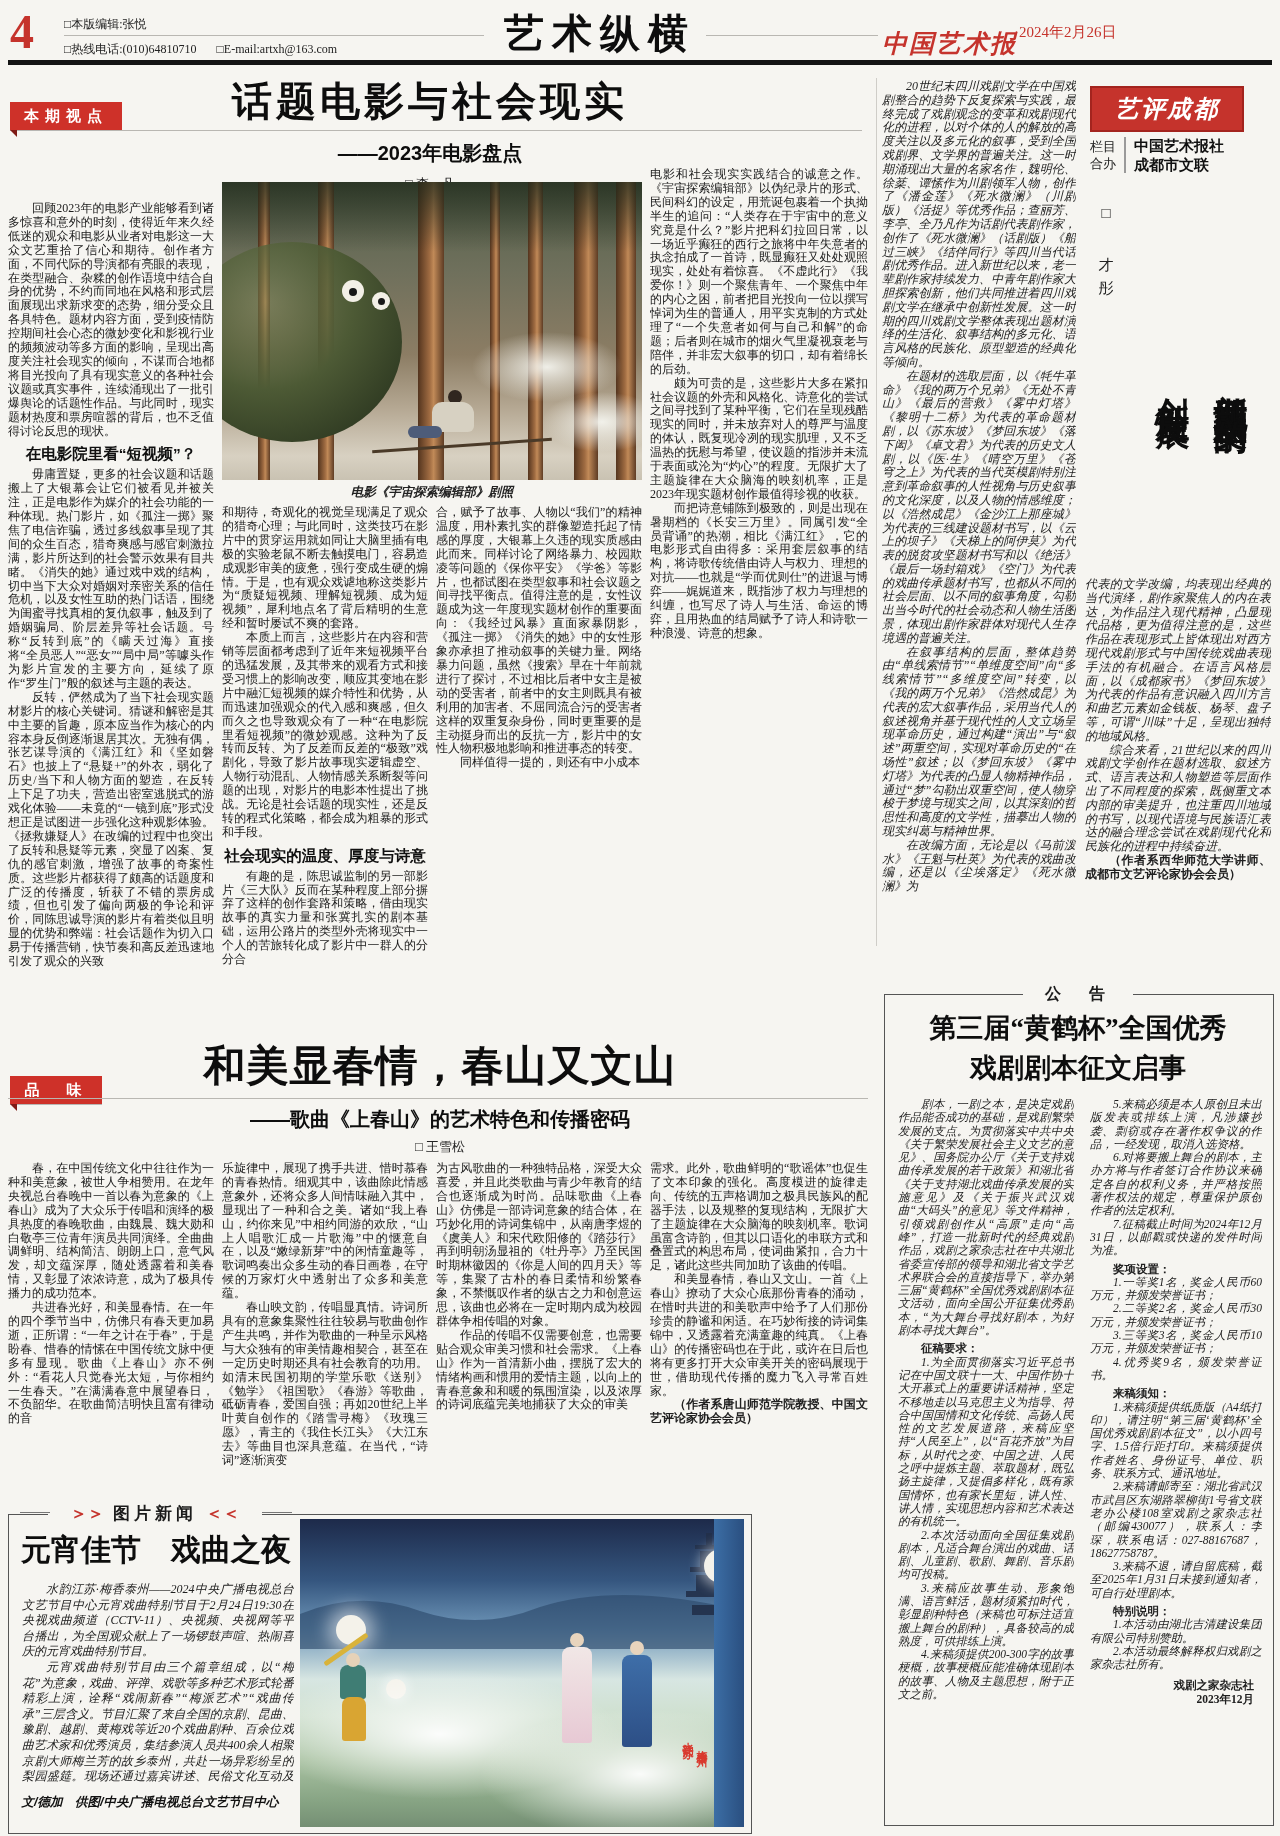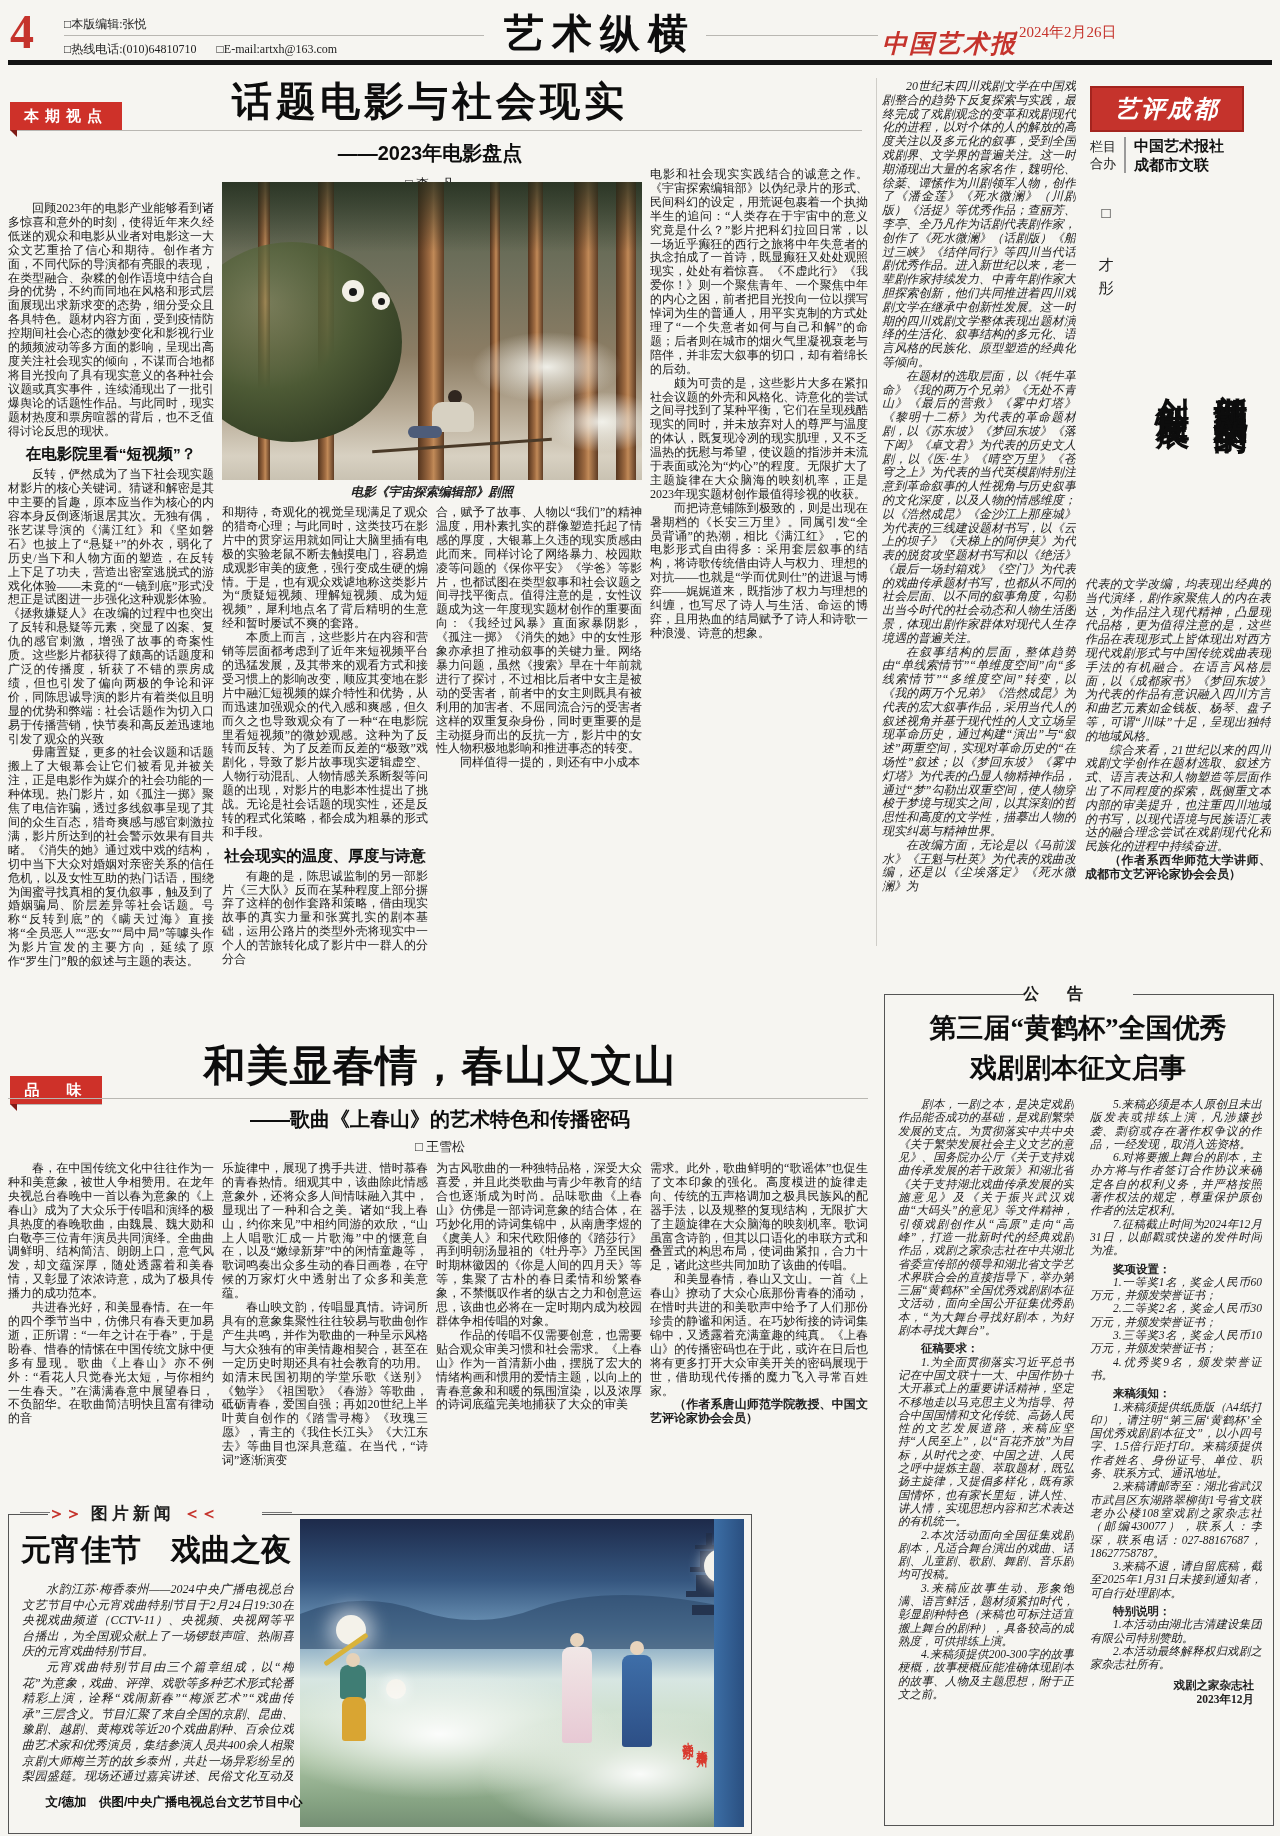--- a/index.html
+++ b/index.html
@@ -27,21 +27,21 @@
          justify-content:center;box-shadow:0 1px 0 rgba(0,0,0,.25);}
   .badge::after{content:"";position:absolute;left:0;bottom:-7px;border-top:7px solid #7e1b16;
                 border-left:7px solid transparent;}
   
   .h-main{font-family:"Liberation Sans",sans-serif;font-weight:bold;text-align:center;color:#0d0d0d;}
   .h-serif{font-family:"Liberation Serif",serif;font-weight:bold;text-align:center;color:#0d0d0d;}
   .byline{text-align:center;font-size:13px;color:#222;}
   
   .nbox{position:absolute;border:1px solid #555;background:transparent;}
   .boxlabel{position:absolute;background:#f6f5f1;font-family:"Liberation Sans",sans-serif;
-            font-weight:bold;}
+            font-weight:bold;text-align:center;}
   
   .vert{writing-mode:vertical-rl;text-orientation:upright;}
   
   .film-photo{position:absolute;overflow:hidden;background:
      linear-gradient(180deg,#55604a 0%,#6f705c 30%,#8c7d64 58%,#b5a893 76%,#d8d1c2 92%,#c9c2b2 100%);}
   .trunkA{position:absolute;top:0;bottom:0;background:linear-gradient(90deg,#53341e,#a06c42 45%,#c18a58 60%,#5e3c24);}
   .canopy{position:absolute;top:0;left:0;right:0;height:70px;background:linear-gradient(180deg,rgba(30,40,26,.75),rgba(30,40,26,0));}
   .sphere{position:absolute;border-radius:50%;background:radial-gradient(circle at 38% 30%,#76845377,#4d5a35 45%,#2c3720 85%);}
   .eye{position:absolute;background:#f2efe6;border-radius:50%;}
   .pupil{position:absolute;background:#181818;border-radius:50%;}
@@ -111,22 +111,22 @@
     <div class="abs" style="left:226px;top:208px;width:14px;height:14px;border-radius:50%;background:#30261f;"></div>
     <div class="abs" style="left:210px;top:220px;width:42px;height:30px;border-radius:10px 12px 6px 6px;background:#d7d1c2;"></div>
     <div class="abs" style="left:186px;top:244px;width:34px;height:12px;border-radius:6px;background:#4d5c79;"></div>
     <div class="abs" style="left:150px;top:262px;width:180px;height:3px;background:#4a3a28;transform:rotate(-4deg);"></div>
   </div>
   <div class="photo-cap" style="left:262px;top:484px;width:340px;">电影《宇宙探索编辑部》剧照</div>
 
   <div class="col" style="left:8px;top:202px;width:206px;height:845px;">
     <p>回顾2023年的电影产业能够看到诸多惊喜和意外的时刻，使得近年来久经低迷的观众和电影从业者对电影这一大众文艺重拾了信心和期待。创作者方面，不同代际的导演都有亮眼的表现，在类型融合、杂糅的创作语境中结合自身的优势，不约而同地在风格和形式层面展现出求新求变的态势，细分受众且各具特色。题材内容方面，受到疫情防控期间社会心态的微妙变化和影视行业的频频波动等多方面的影响，呈现出高度关注社会现实的倾向，不谋而合地都将目光投向了具有现实意义的各种社会议题或真实事件，连续涌现出了一批引爆舆论的话题性作品。与此同时，现实题材热度和票房喧嚣的背后，也不乏值得讨论反思的现状。</p>
     <p class="subhead">在电影院里看“短视频”？</p>
+    <p>毋庸置疑，更多的社会议题和话题搬上了大银幕会让它们被看见并被关注，正是电影作为媒介的社会功能的一种体现。热门影片，如《孤注一掷》聚焦了电信诈骗，透过多线叙事呈现了其间的众生百态，猎奇爽感与感官刺激拉满，影片所达到的社会警示效果有目共睹。《消失的她》通过戏中戏的结构，切中当下大众对婚姻对亲密关系的信任危机，以及女性互助的热门话语，围绕为闺蜜寻找真相的复仇叙事，触及到了婚姻骗局、阶层差异等社会话题。号称“反转到底”的《瞒天过海》直接将“全员恶人”“恶女”“局中局”等噱头作为影片宣发的主要方向，延续了原作“罗生门”般的叙述与主题的表达。</p>
     <p>反转，俨然成为了当下社会现实题材影片的核心关键词。猜谜和解密是其中主要的旨趣，原本应当作为核心的内容本身反倒逐渐退居其次。无独有偶，张艺谋导演的《满江红》和《坚如磐石》也披上了“悬疑+”的外衣，弱化了历史/当下和人物方面的塑造，在反转上下足了功夫，营造出密室逃脱式的游戏化体验——未竟的“一镜到底”形式没想正是试图进一步强化这种观影体验。《拯救嫌疑人》在改编的过程中也突出了反转和悬疑等元素，突显了凶案、复仇的感官刺激，增强了故事的奇案性质。这些影片都获得了颇高的话题度和广泛的传播度，斩获了不错的票房成绩，但也引发了偏向两极的争论和评价，同陈思诚导演的影片有着类似且明显的优势和弊端：社会话题作为切入口易于传播营销，快节奏和高反差迅速地引发了观众的兴致</p>
-    <p>毋庸置疑，更多的社会议题和话题搬上了大银幕会让它们被看见并被关注，正是电影作为媒介的社会功能的一种体现。热门影片，如《孤注一掷》聚焦了电信诈骗，透过多线叙事呈现了其间的众生百态，猎奇爽感与感官刺激拉满，影片所达到的社会警示效果有目共睹。《消失的她》通过戏中戏的结构，切中当下大众对婚姻对亲密关系的信任危机，以及女性互助的热门话语，围绕为闺蜜寻找真相的复仇叙事，触及到了婚姻骗局、阶层差异等社会话题。号称“反转到底”的《瞒天过海》直接将“全员恶人”“恶女”“局中局”等噱头作为影片宣发的主要方向，延续了原作“罗生门”般的叙述与主题的表达。</p>
   </div>
   <div class="col" style="left:222px;top:506px;width:206px;height:540px;">
     <p class="cont">和期待，奇观化的视觉呈现满足了观众的猎奇心理；与此同时，这类技巧在影片中的贯穿运用就如同让大脑里插有电极的实验老鼠不断去触摸电门，容易造成观影审美的疲惫，强行变成生硬的煽情。于是，也有观众戏谑地称这类影片为“质疑短视频、理解短视频、成为短视频”，犀利地点名了背后精明的生意经和暂时屡试不爽的套路。</p>
     <p>本质上而言，这些影片在内容和营销等层面都考虑到了近年来短视频平台的迅猛发展，及其带来的观看方式和接受习惯上的影响改变，顺应其变地在影片中融汇短视频的媒介特性和优势，从而迅速加强观众的代入感和爽感，但久而久之也导致观众有了一种“在电影院里看短视频”的微妙观感。这种为了反转而反转、为了反差而反差的“极致”戏剧化，导致了影片故事现实逻辑虚空、人物行动混乱、人物情感关系断裂等问题的出现，对影片的电影本性提出了挑战。无论是社会话题的现实性，还是反转的程式化策略，都会成为粗暴的形式和手段。</p>
     <p class="subhead">社会现实的温度、厚度与诗意</p>
     <p>有趣的是，陈思诚监制的另一部影片《三大队》反而在某种程度上部分摒弃了这样的创作套路和策略，借由现实故事的真实力量和张冀扎实的剧本基础，运用公路片的类型外壳将现实中一个人的苦旅转化成了影片中一群人的分分合</p>
   </div>
   <div class="col" style="left:436px;top:506px;width:206px;height:540px;">
     <p class="cont">合，赋予了故事、人物以“我们”的精神温度，用朴素扎实的群像塑造托起了情感的厚度，大银幕上久违的现实质感由此而来。同样讨论了网络暴力、校园欺凌等问题的《保你平安》《学爸》等影片，也都试图在类型叙事和社会议题之间寻找平衡点。值得注意的是，女性议题成为这一年度现实题材创作的重要面向：《我经过风暴》直面家暴阴影，《孤注一掷》《消失的她》中的女性形象亦承担了推动叙事的关键力量。网络暴力问题，虽然《搜索》早在十年前就进行了探讨，不过相比后者中女主是被动的受害者，前者中的女主则既具有被利用的加害者、不屈同流合污的受害者这样的双重复杂身份，同时更重要的是主动挺身而出的反抗一方，影片中的女性人物积极地影响和推进事态的转变。</p>
     <p>同样值得一提的，则还有中小成本</p>
@@ -276,15 +276,15 @@
   </div>
   <div class="rule" style="left:20px;top:1512px;width:30px;background:#777;"></div>
   <div class="rule" style="left:262px;top:1512px;width:30px;background:#777;"></div>
 
   <div class="abs h-serif" style="left:20px;top:1530px;width:272px;font-size:30px;">元宵佳节　戏曲之夜</div>
 
   <div class="col kaiti" style="left:22px;top:1582px;width:272px;height:200px;font-size:12px;line-height:15.6px;">
     <p>水韵江苏·梅香泰州——2024中央广播电视总台文艺节目中心元宵戏曲特别节目于2月24日19:30在央视戏曲频道（CCTV-11）、央视频、央视网等平台播出，为全国观众献上了一场锣鼓声喧、热闹喜庆的元宵戏曲特别节目。</p>
     <p>元宵戏曲特别节目由三个篇章组成，以“梅花”为意象，戏曲、评弹、戏歌等多种艺术形式轮番精彩上演，诠释“戏闹新春”“梅派艺术”“戏曲传承”三层含义。节目汇聚了来自全国的京剧、昆曲、豫剧、越剧、黄梅戏等近20个戏曲剧种、百余位戏曲艺术家和优秀演员，集结参演人员共400余人相聚京剧大师梅兰芳的故乡泰州，共赴一场异彩纷呈的梨园盛筵。现场还通过嘉宾讲述、民俗文化互动及美食寻访团等环节的设置，打造了一场有情有趣并富有当地特色的元宵戏曲特别节目。</p>
   </div>
-  <div class="abs sans" style="left:38px;top:1794px;width:272px;text-align:center;font-weight:bold;font-size:12.5px;color:#111;">文/德加　供图/中央广播电视总台文艺节目中心</div>
+  <div class="abs sans" style="left:14px;top:1794px;width:272px;text-align:center;font-weight:bold;font-size:12.5px;color:#111;font-style:italic;">文/德加　供图/中央广播电视总台文艺节目中心</div>
 
 </div>
 
 </body></html>

